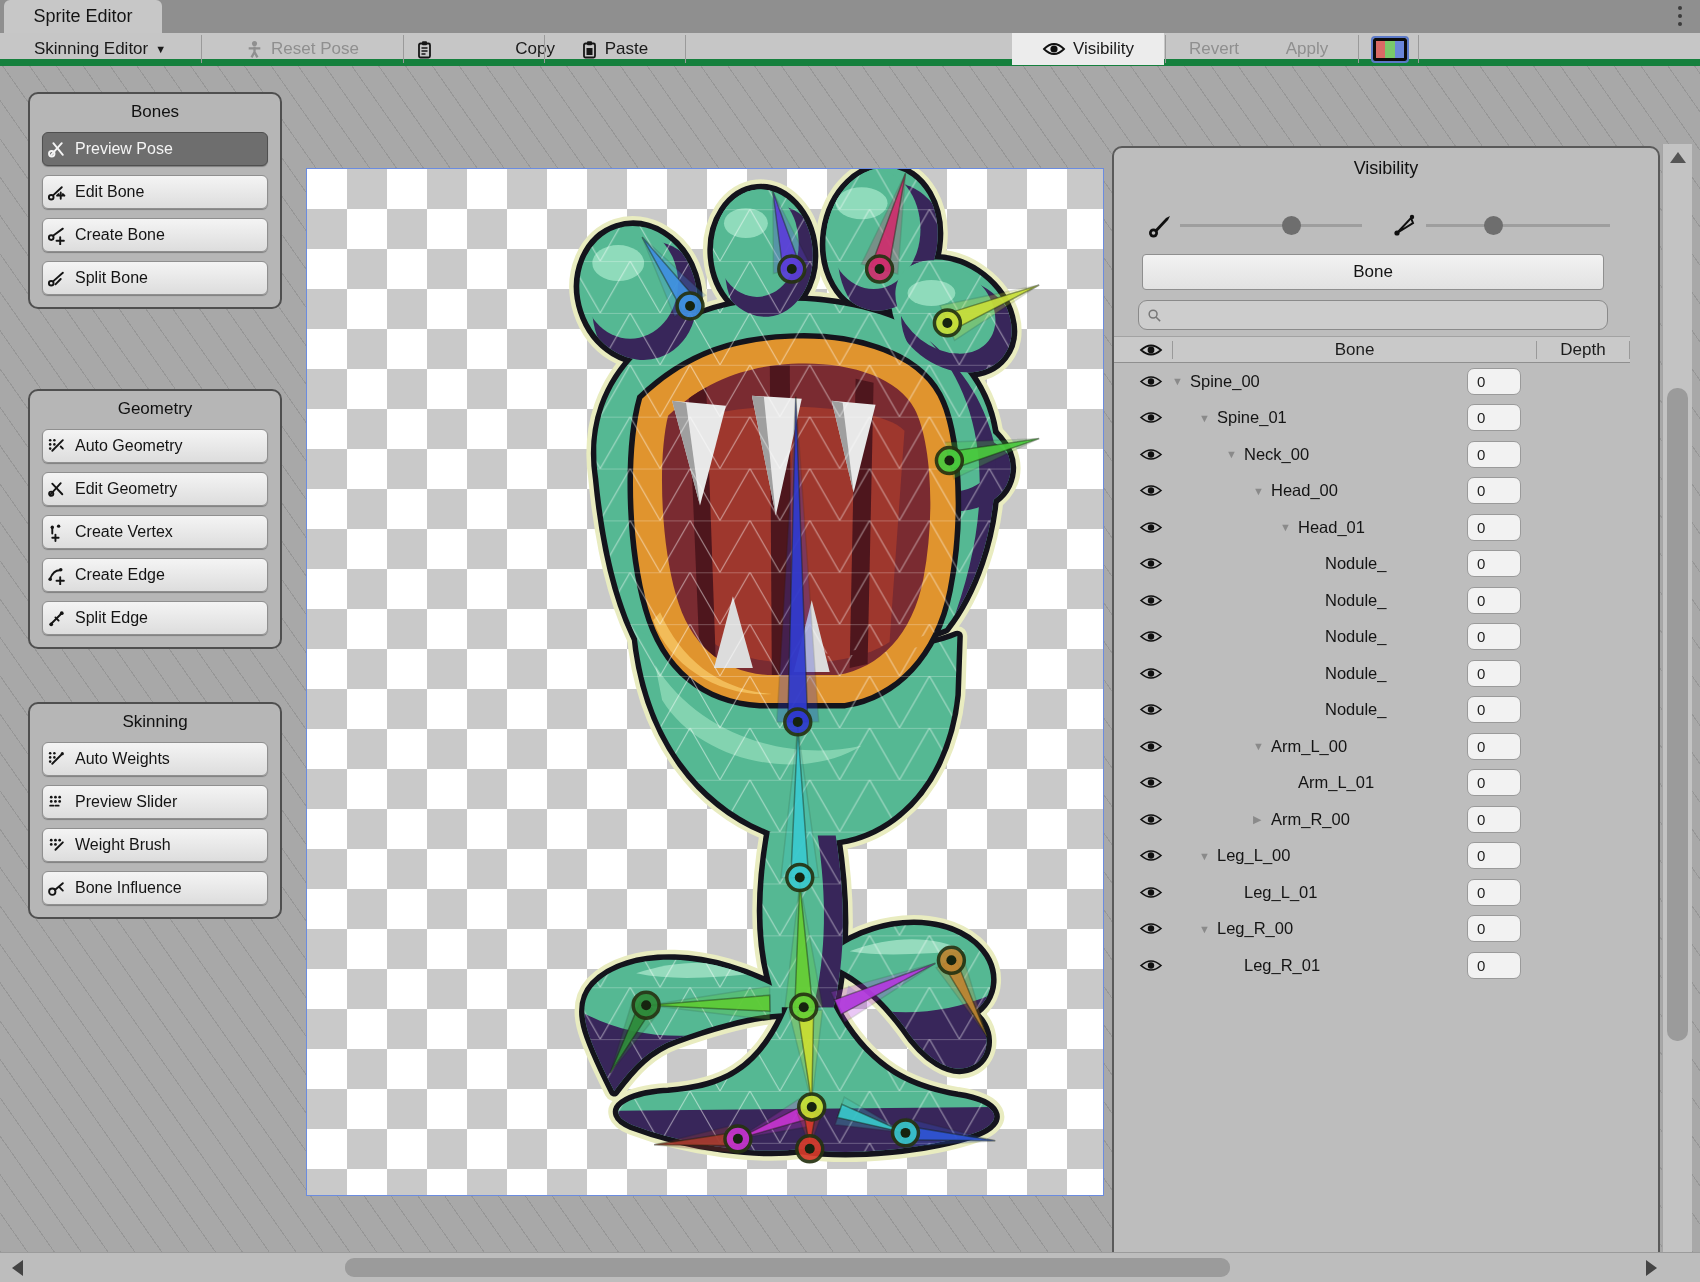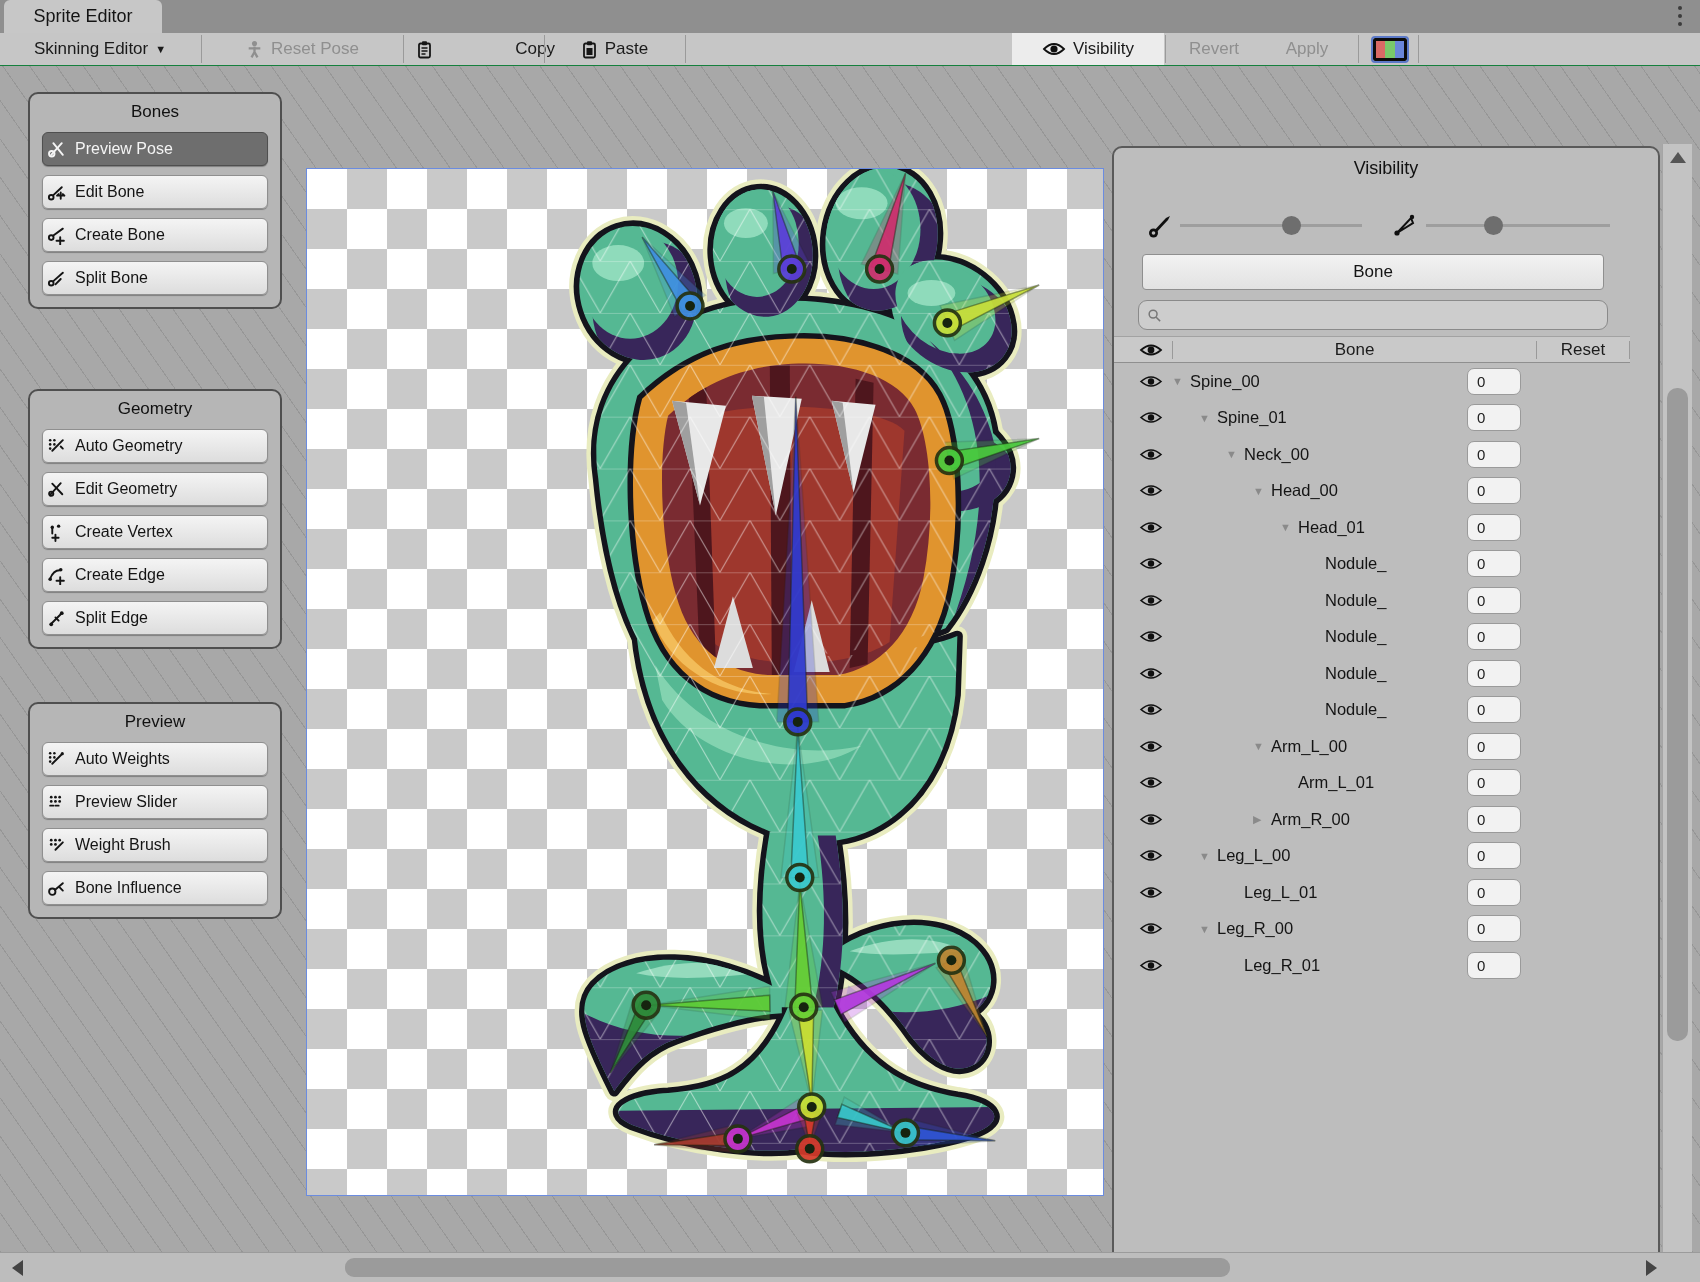--- a/index.html
+++ b/index.html
@@ -10,21 +10,21 @@
   
   #tabbar { left:0; top:0; width:1700px; height:33px; background:#8f8f8f; }
   #sprite-tab { left:4px; top:0; width:158px; height:33px; background:#c7c7c7;
     border-radius:6px 6px 0 0; display:flex; align-items:center; justify-content:center;
     font-size:18px; color:#141414; }
   #kebab { right:18px; top:6px; display:flex; flex-direction:column; gap:4px; cursor:pointer; }
   #kebab i { width:4px; height:4px; border-radius:50%; background:#3c3c3c; display:block; }
 
   
   #toolbar { left:0; top:33px; width:1700px; height:33px; background:#c6c6c6;
-    border-bottom:1px solid #15803d; font-size:17px; color:#1a1a1a; }
+    border-bottom:7px solid #15803d; font-size:17px; color:#1a1a1a; }
   .tb-group { position:absolute; top:0; height:32px; display:flex; align-items:center;
     justify-content:center; gap:7px; cursor:pointer; }
   .tb-sep { position:absolute; top:2px; width:1px; height:28px; background:#9a9a9a; }
   .disabled { color:#8f8f8f !important; cursor:default; }
   .active-toggle { background:#ececec; }
   .rgb-swatch { width:34px; height:23px; border:3px solid #0c0c0c; outline:2px solid #5b79c8;
     display:flex; overflow:hidden; border-radius:2px; }
   .rgb-swatch i { flex:1; }
   .slider-track { height:3px; background:#9b9b9b; border-radius:2px; }
   .slider-knob { width:20px; height:20px; border-radius:50%; background:#696969; }
@@ -530,21 +530,21 @@
               <circle cx="14" cy="4" r="1.8" fill="currentColor" stroke="none"></circle>
               <circle cx="4" cy="14.5" r="1.8" fill="currentColor" stroke="none"></circle>
               <path d="M8,8 l3,3"></path>
             </svg>
           </span>
           <span>Split Edge</span>
         </div>
       </div>
   </div>
   <div class="toolbox" style="top:636px;">
-    <div class="toolbox-title">Preview</div>
+    <div class="toolbox-title">Skinning</div>
     <div class="tb-btns">
         <div class="tb-btn">
           <span style="display: flex;">
             <svg width="19" height="19" viewBox="0 0 18 18" fill="none" stroke="currentColor" stroke-width="1.8" stroke-linecap="round">
               <circle cx="3" cy="3" r="1.2" fill="currentColor" stroke="none"></circle>
               <circle cx="7" cy="3" r="1.2" fill="currentColor" stroke="none"></circle>
               <circle cx="3" cy="7" r="1.2" fill="currentColor" stroke="none"></circle>
               <circle cx="7" cy="7" r="1.2" fill="currentColor" stroke="none"></circle>
               <circle cx="3" cy="11" r="1.2" fill="currentColor" stroke="none"></circle>
               <path d="M5,13 L14,4"></path>
@@ -628,21 +628,21 @@
     <div id="vis-table-head">
       <span class="row-eye">
         <svg width="26" height="16" viewBox="0 0 24 16">
             <path d="M2,8 Q12,-1 22,8 Q12,17 2,8 Z" fill="none" stroke="#101010" stroke-width="1.7"></path>
             <circle cx="12" cy="8" r="3.4" fill="#101010"></circle>
           </svg>
       </span>
       <span class="head-sep"></span>
       <span style="flex:1;text-align:center;">Bone</span>
       <span class="head-sep"></span>
-      <span style="width:92px;text-align:center;">Reset</span>
+      <span style="width:92px;text-align:center;">Depth</span>
       <span class="head-sep"></span>
     </div>
 
     <div id="vis-rows">
         <div class="bone-row">
           <span class="row-eye">
             <svg width="26" height="15" viewBox="0 0 24 15">
               <path d="M2,7.5 Q12,-1.5 22,7.5 Q12,16.5 2,7.5 Z" fill="none" stroke="#101010" stroke-width="1.6"></path>
               <circle cx="12" cy="7.5" r="3.2" fill="#101010"></circle>
             </svg>

